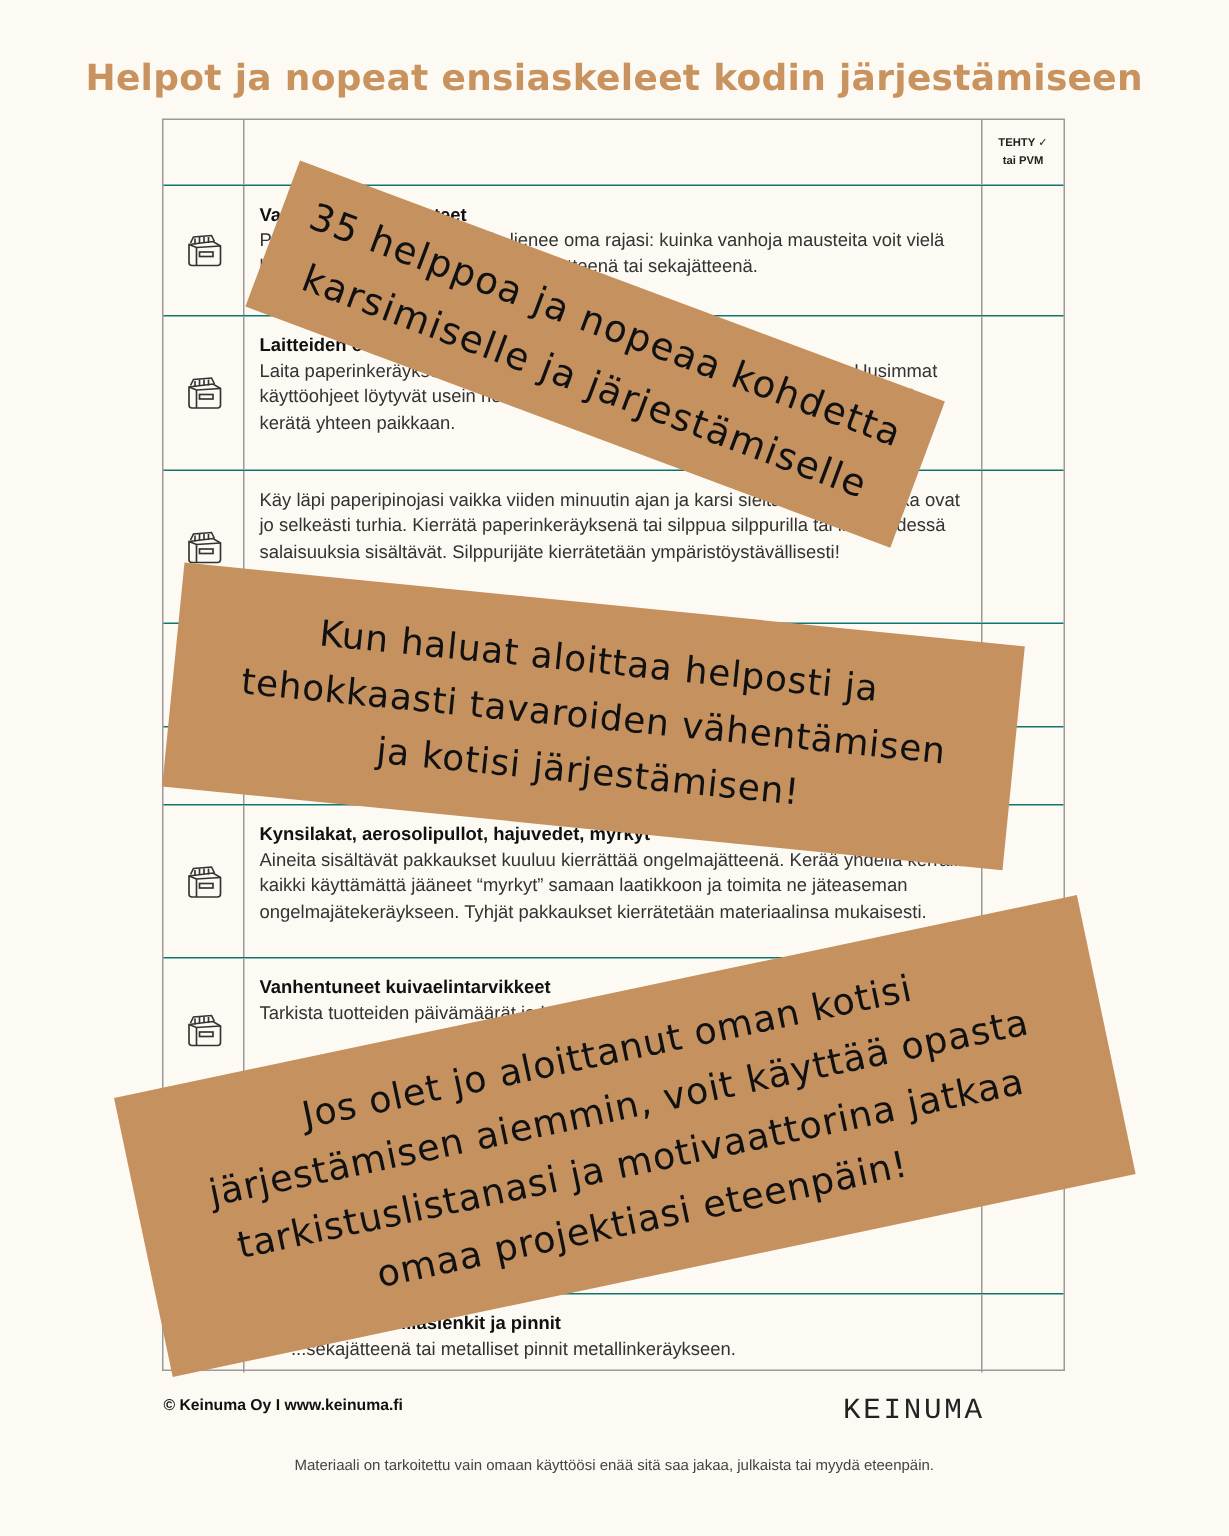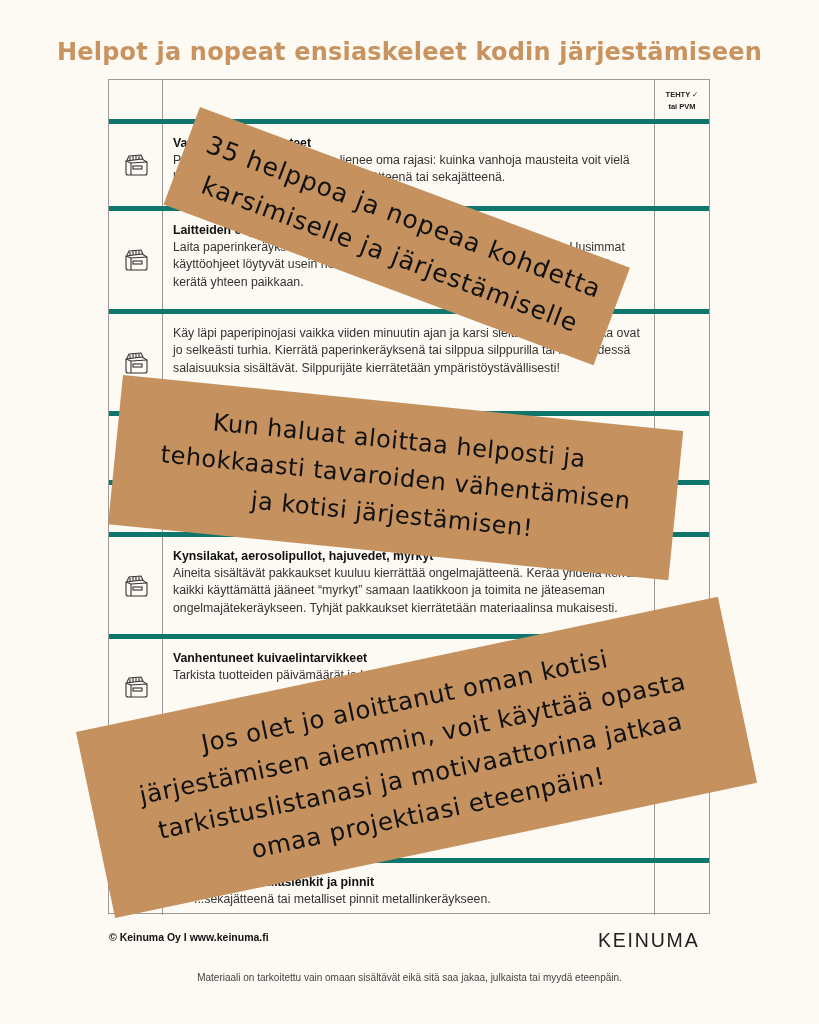--- a/index.html
+++ b/index.html
@@ -9,21 +9,21 @@
   .title {
     position: absolute; left: 0; top: 38px; width: 819px; text-align: center;
     font-family: "DejaVu Sans", sans-serif; font-weight: bold; font-size: 24px;
     color: #c9935f; letter-spacing: 0.2px;
   }
 
   .table {
     position: absolute; left: 108px; top: 79px; width: 602px; height: 835px;
     border: 1px solid #9a9a9a;
   }
-  .row { position: absolute; left: 0; width: 600px; border-bottom: 5px solid #0f766e; }
+  .row { position: absolute; left: 0; width: 600px; border-bottom: 1px solid #0f766e; }
   .row:last-child { border-bottom: none; }
   .col-icon { position: absolute; left: 0; top: 0; width: 54px; height: 100%; border-right: 1px solid #9a9a9a; display: flex; align-items: center; justify-content: center; }
   .col-text { position: absolute; left: 55px; top: 0; width: 490px; height: 100%; padding: 11px 8px 0 9px; }
   .col-done { position: absolute; left: 545px; top: 0; width: 55px; height: 100%; border-left: 1px solid #9a9a9a; }
   .hdr-done { font-size: 7.5px; font-weight: bold; text-align: center; line-height: 12px; padding-top: 9px; color: #222; }
   .item-title { font-weight: bold; font-size: 12.3px; color: #111; line-height: 17px; }
   .item-body { font-size: 12.3px; color: #333; line-height: 17.3px; }
 
   .icon svg { width: 28px; height: 24px; display: block; }
 
@@ -33,21 +33,21 @@
     display: flex; align-items: center; justify-content: center;
     transform-origin: 0 0;
   }
   .b1 { left: 200px; top: 107px; width: 459px; height: 104px; transform: rotate(20.5deg); font-size: 25px; line-height: 40px; letter-spacing: 1px; }
   .b2 { left: 123px; top: 375px; width: 563px; height: 150px; transform: rotate(5.7deg); font-size: 24px; line-height: 37px; letter-spacing: 0.5px; }
   .b3 { left: 76px; top: 732px; width: 656px; height: 190px; transform: rotate(-11.9deg); font-size: 24.5px; line-height: 38px; letter-spacing: 0.6px; }
   .banner .lines { display: block; }
   .banner .lines span { display: block; }
 
   .footer-copy { position: absolute; left: 109px; top: 931px; font-size: 10.5px; font-weight: bold; color: #111; }
-  .footer-logo { position: absolute; left: 598px; top: 929px; font-size: 19.5px; letter-spacing: 1.8px; color: #222; font-family: Liberation Sans, sans-serif; font-weight: normal; }
+  .footer-logo { position: absolute; left: 562px; top: 929px; font-size: 19.5px; letter-spacing: 1.8px; color: #222; font-family: Liberation Mono, monospace; font-weight: normal; }
   .footer-note { position: absolute; left: 0; top: 972px; width: 819px; text-align: center; font-size: 10px; color: #444; }
 </style>
 </head>
 <body>
 
 <div class="title">Helpot ja nopeat ensiaskeleet kodin järjestämiseen</div>
 
 <div class="table">
 
   <div class="row" style="top:0;height:44px;">
@@ -204,13 +204,13 @@
   <div class="lines">
     <span>Jos olet jo aloittanut oman kotisi</span>
     <span>järjestämisen aiemmin, voit käyttää opasta</span>
     <span>tarkistuslistanasi ja motivaattorina jatkaa</span>
     <span>omaa projektiasi eteenpäin!</span>
   </div>
 </div>
 
 <div class="footer-copy">© Keinuma Oy I www.keinuma.fi</div>
 <div class="footer-logo">KEINUMA</div>
-<div class="footer-note">Materiaali on tarkoitettu vain omaan sisältävät eikä sitä saa jakaa, julkaista tai myydä eteenpäin.</div>
+<div class="footer-note">Materiaali on tarkoitettu vain omaan käyttöösi enää sitä saa jakaa, julkaista tai myydä eteenpäin.</div>
 
 </body></html>

